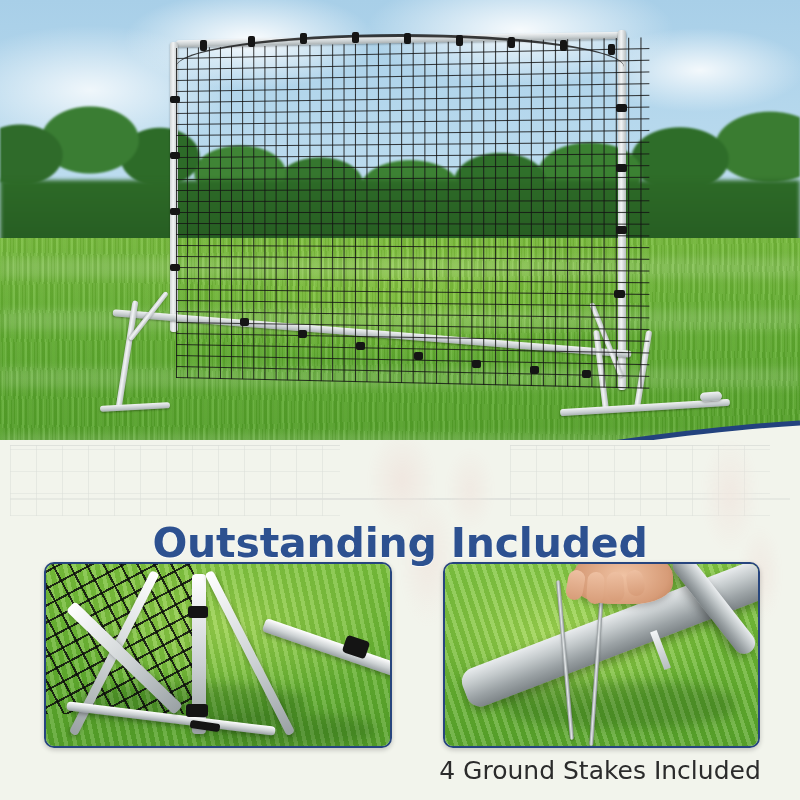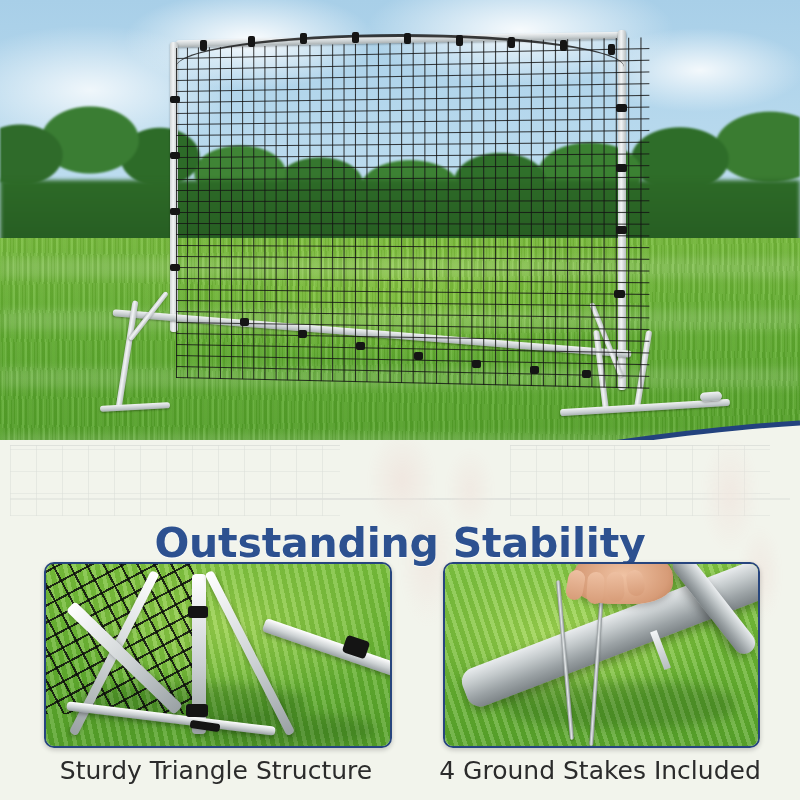--- a/index.html
+++ b/index.html
@@ -264,21 +264,21 @@
       <div class="wm-net"></div>
       <div class="wm-net2"></div>
       <div class="wm-leg" style="left:10px;"></div>
       <div class="wm-leg" style="right:10px;"></div>
       <div class="wm-player"></div>
       <div class="wm-player2"></div>
     </div>
     <div class="bottom-fade"></div>
   </div>
 
-  <h1 class="heading">Outstanding Stability</h1>
+  <h1 class="heading">Outstanding Included</h1>
 
   <div class="inset left">
     <div class="inset-photo">
       <div class="ig-grass"></div>
       <div class="ig-shadow" style="left:30px;top:120px;width:230px;height:40px;"></div>
       <div class="ig-shadow" style="left:150px;top:150px;width:180px;height:32px;"></div>
       <div class="ig-net"></div>
 
       <div class="tri-bar" style="left:146px;top:10px;width:14px;height:160px;"></div>
 
@@ -315,16 +315,15 @@
       <div class="stake" style="left:150px;top:14px;height:168px;transform:rotate(4deg);"></div>
 
       <div class="hand" style="left:128px;top:-12px;width:100px;height:52px;"></div>
       <div class="finger" style="left:122px;top:6px;width:17px;height:30px;transform:rotate(10deg);"></div>
       <div class="finger" style="left:142px;top:8px;width:17px;height:32px;transform:rotate(4deg);"></div>
       <div class="finger" style="left:162px;top:8px;width:17px;height:30px;transform:rotate(-3deg);"></div>
       <div class="finger" style="left:182px;top:6px;width:17px;height:26px;transform:rotate(-9deg);"></div>
     </div>
   </div>
 
-  <div class="caption left">Sturdy Triangle Structure</div>
   <div class="caption right">4 Ground Stakes Included</div>
 
 </div>
 
 </body></html>

